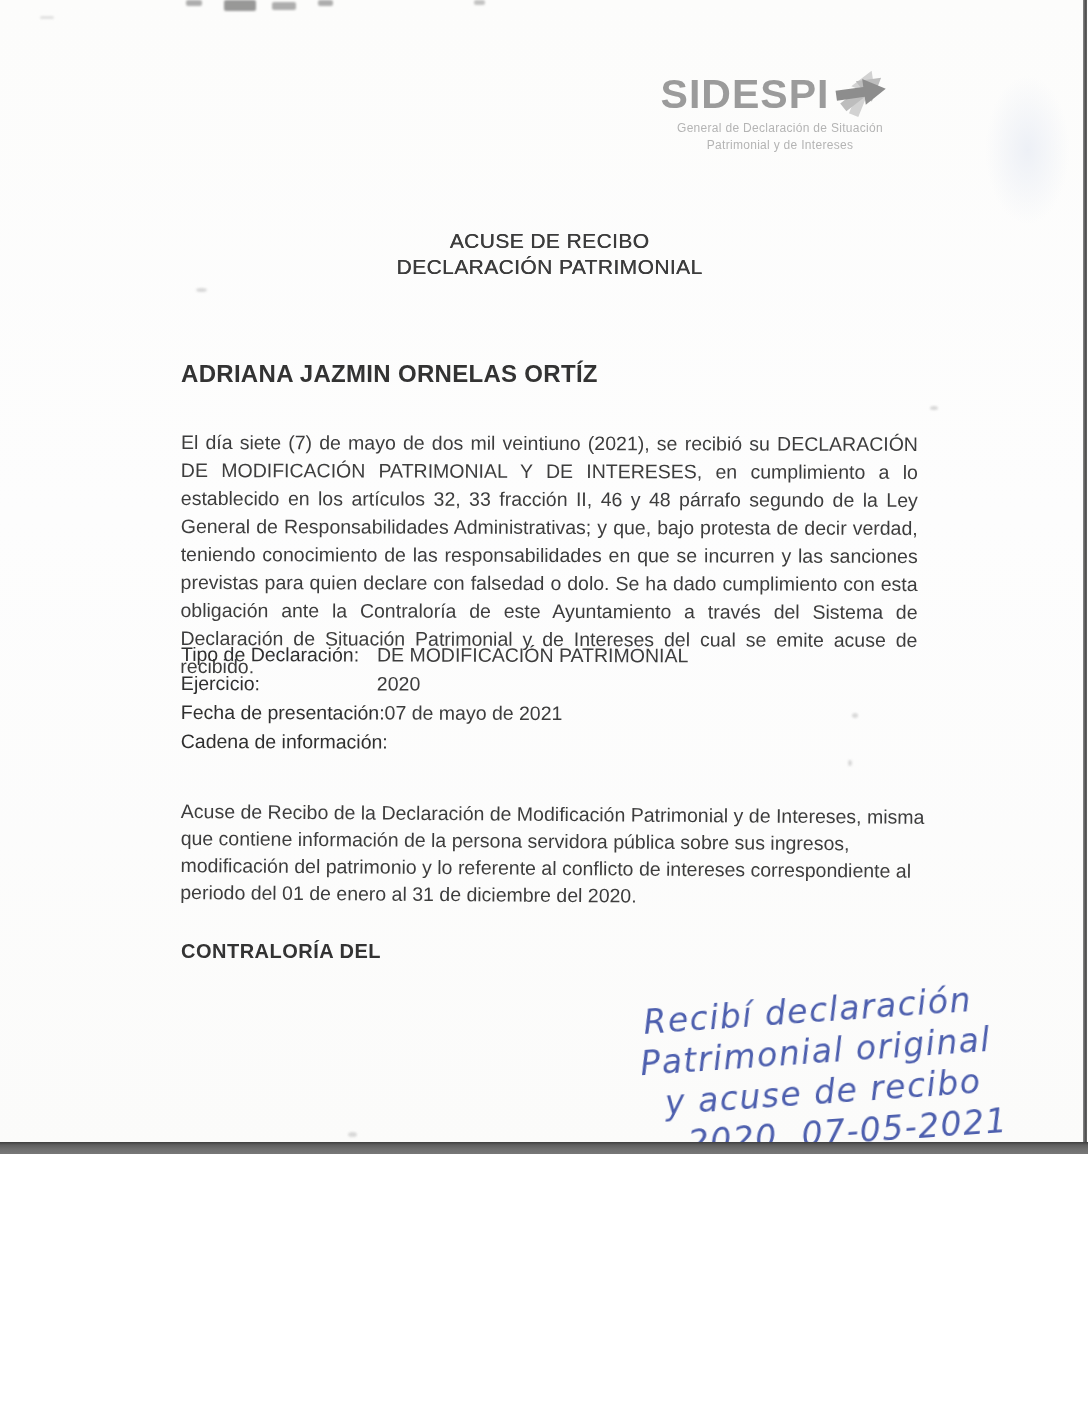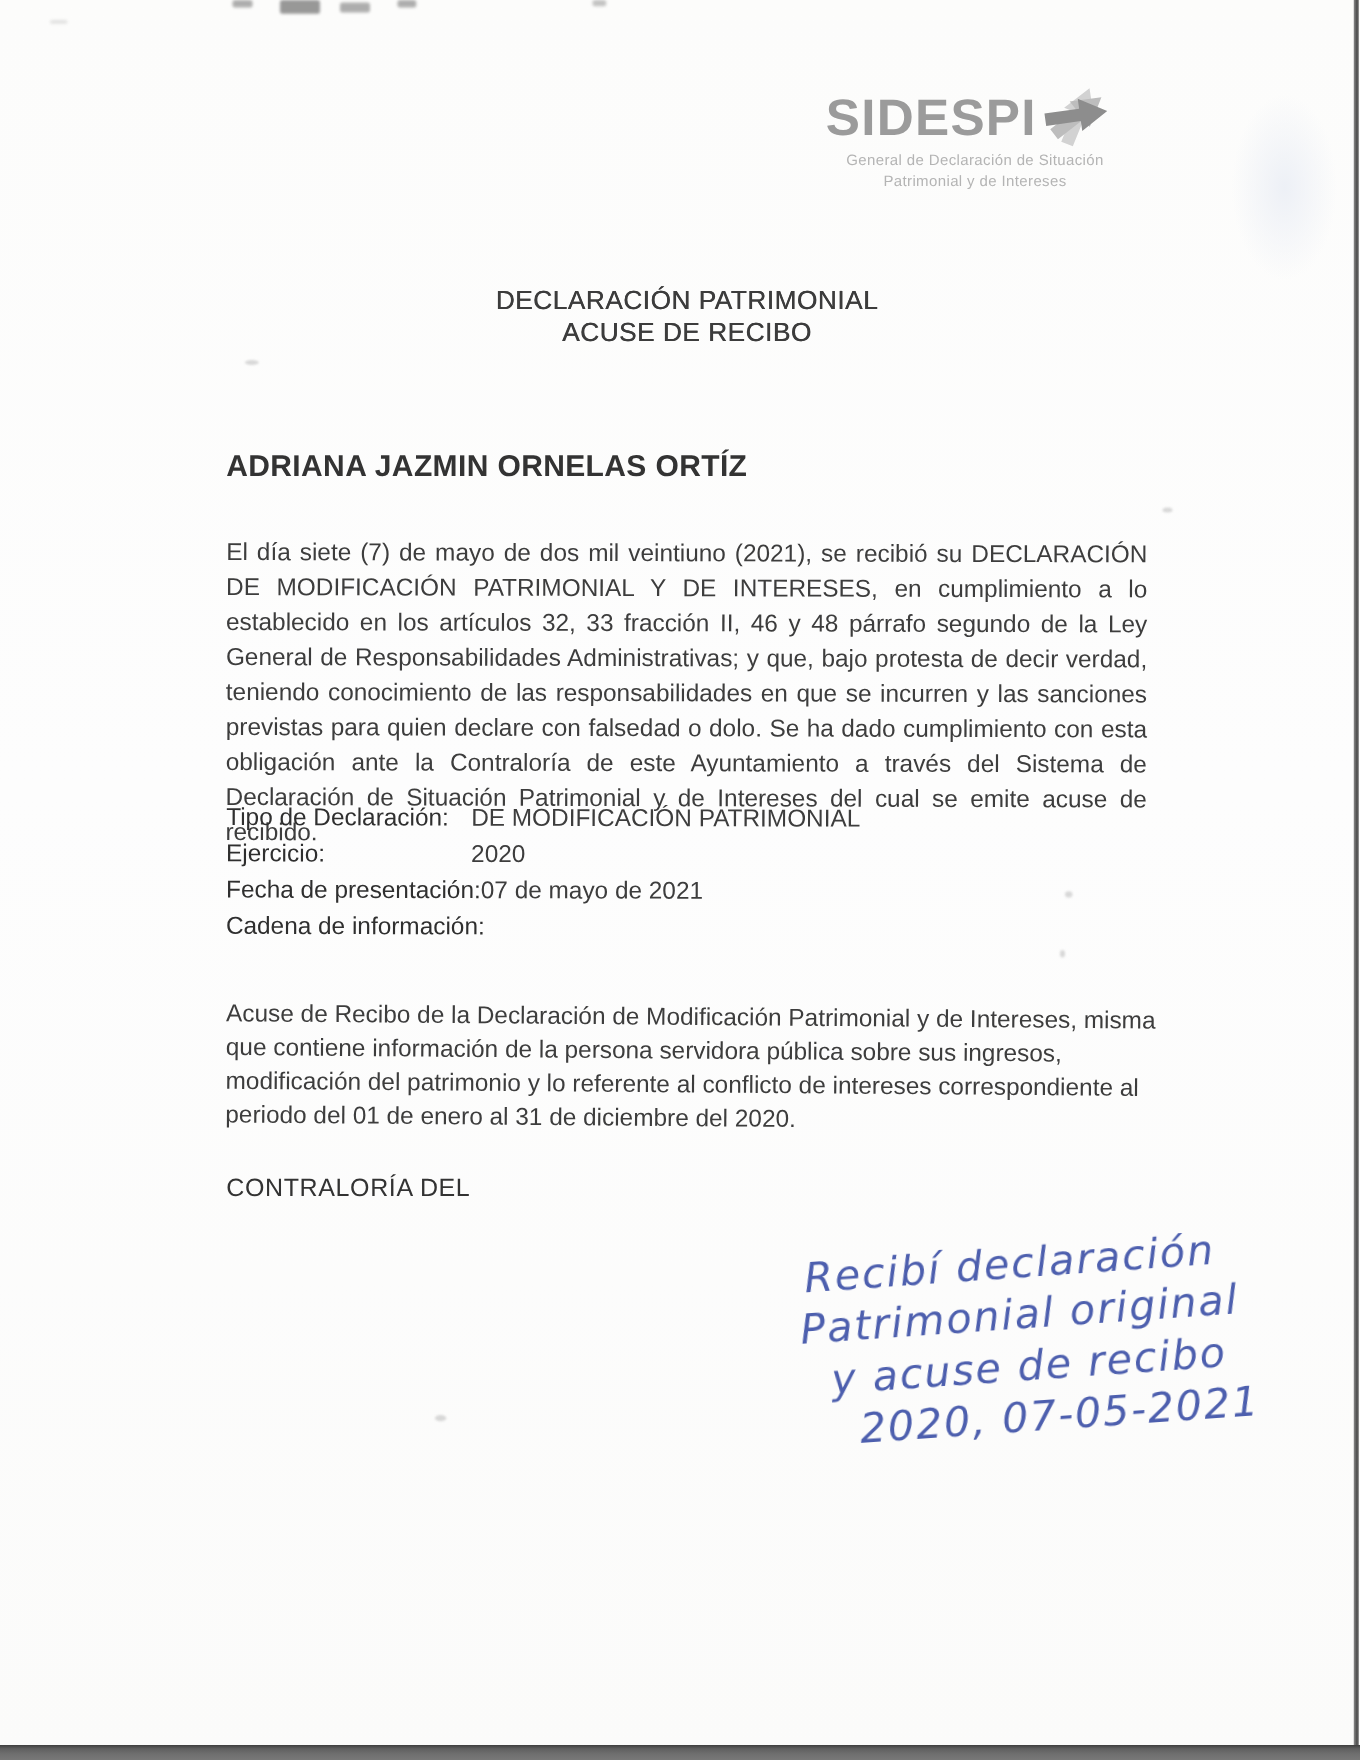--- a/index.html
+++ b/index.html
@@ -2,21 +2,21 @@
 <html><head>
 <meta charset="utf-8">
 <style>
   * { margin: 0; padding: 0; box-sizing: border-box; }
   html, body { background: #ffffff; }
   body { font-family: "Liberation Sans", sans-serif; }
 
   .page {
     position: relative;
     width: 1088px;
-    height: 1408px;
+    height: 1154px;
     background: linear-gradient(180deg, #fcfcfb 0%, #fdfdfd 45%, #fbfbfa 100%);
     overflow: hidden;
     color: #3a3a3a;
   }
 
   
   .smudge { position: absolute; background: #6e6e6e; opacity: .55; filter: blur(1.2px); border-radius: 2px; }
   .sm1 { left: 186px; top: 0; width: 16px; height: 6px; }
   .sm2 { left: 224px; top: 0; width: 32px; height: 11px; opacity: .7; }
   .sm3 { left: 272px; top: 2px; width: 24px; height: 8px; }
@@ -77,21 +77,21 @@
            transform: rotate(.45deg); transform-origin: left top; }
 
   .fields { position: absolute; left: 181px; top: 640px; width: 737px;
             font-size: 19.5px; transform: rotate(.15deg); transform-origin: left top; }
   .field-row { display: flex; align-items: baseline; line-height: 29px; }
   .field-label { font-weight: normal; color: #2f2f2f; min-width: 196px; white-space: nowrap; }
   .field-value { color: #3d3d3d; white-space: nowrap; }
 
   .footer-heading {
     position: absolute; left: 181px; top: 940px;
-    font-size: 20px; font-weight: normal; color: #333; letter-spacing: .5px;
+    font-size: 20px; font-weight: bold; color: #333; letter-spacing: .5px;
   }
 
   
   .handwriting {
     position: absolute; left: 642px; top: 1002px; width: 400px;
     transform: rotate(-4deg); transform-origin: left top;
     font-family: "DejaVu Sans", sans-serif; font-style: italic;
     font-size: 33px; line-height: 41px; letter-spacing: 1.5px;
     filter: blur(.2px);
   }
@@ -126,22 +126,22 @@
           <path transform="rotate(-38) translate(-25,-13)" d="M0,8 h26 v-8 l22,13 l-22,13 v-8 H0 z" fill="#bdbdbd"></path>
           <path transform="rotate(-8) translate(-27,-13)" d="M0,8 h28 v-8 l22,13 l-22,13 v-8 H0 z" fill="#8d8d8d"></path>
         </g>
       </svg>
     </div>
     <div class="logo-tagline">General de Declaración de Situación</div>
     <div class="logo-tagline">Patrimonial y de Intereses</div>
   </header>
 
   <div class="doc-title">
+    <div>ACUSE DE RECIBO</div>
     <div>DECLARACIÓN PATRIMONIAL</div>
-    <div>ACUSE DE RECIBO</div>
   </div>
 
   <div class="recipient">ADRIANA JAZMIN ORNELAS ORTÍZ</div>
 
   <p class="para para1">El día siete (7) de mayo de dos mil veintiuno (2021), se recibió su DECLARACIÓN DE MODIFICACIÓN PATRIMONIAL Y DE INTERESES, en cumplimiento a lo establecido en los artículos 32, 33 fracción II, 46 y 48 párrafo segundo de la Ley General de Responsabilidades Administrativas; y que, bajo protesta de decir verdad, teniendo conocimiento de las responsabilidades en que se incurren y las sanciones previstas para quien declare con falsedad o dolo. Se ha dado cumplimiento con esta obligación ante la Contraloría de este Ayuntamiento a través del Sistema de Declaración de Situación Patrimonial y de Intereses del cual se emite acuse de recibido.</p>
 
   <div class="fields">
     <div class="field-row">
       <span class="field-label">Tipo de Declaración:</span>
       <span class="field-value">DE MODIFICACIÓN PATRIMONIAL</span>

